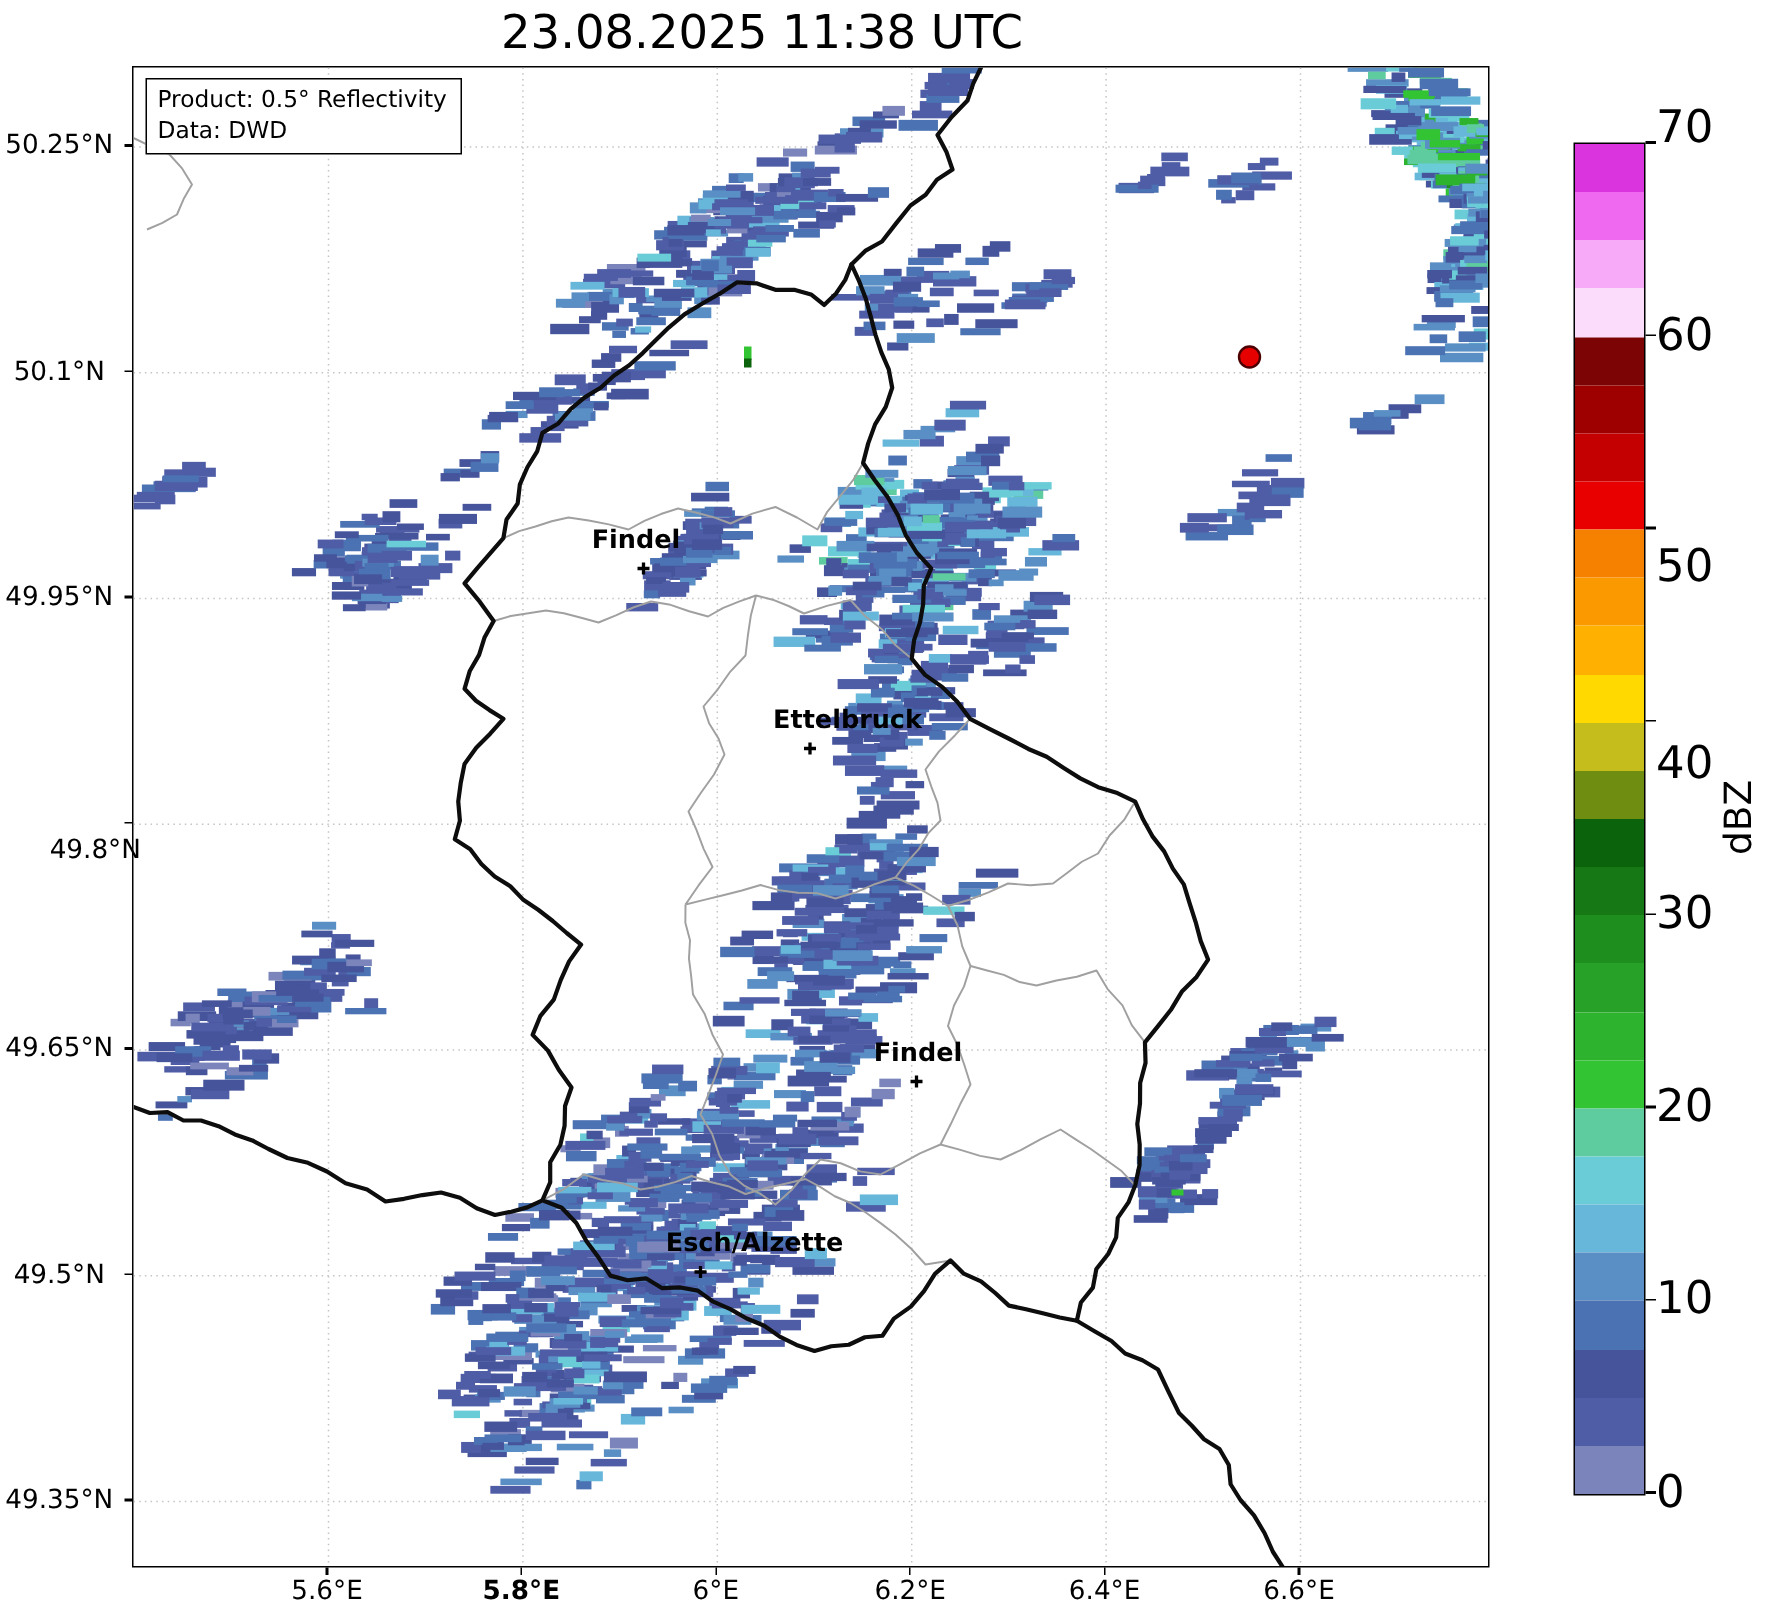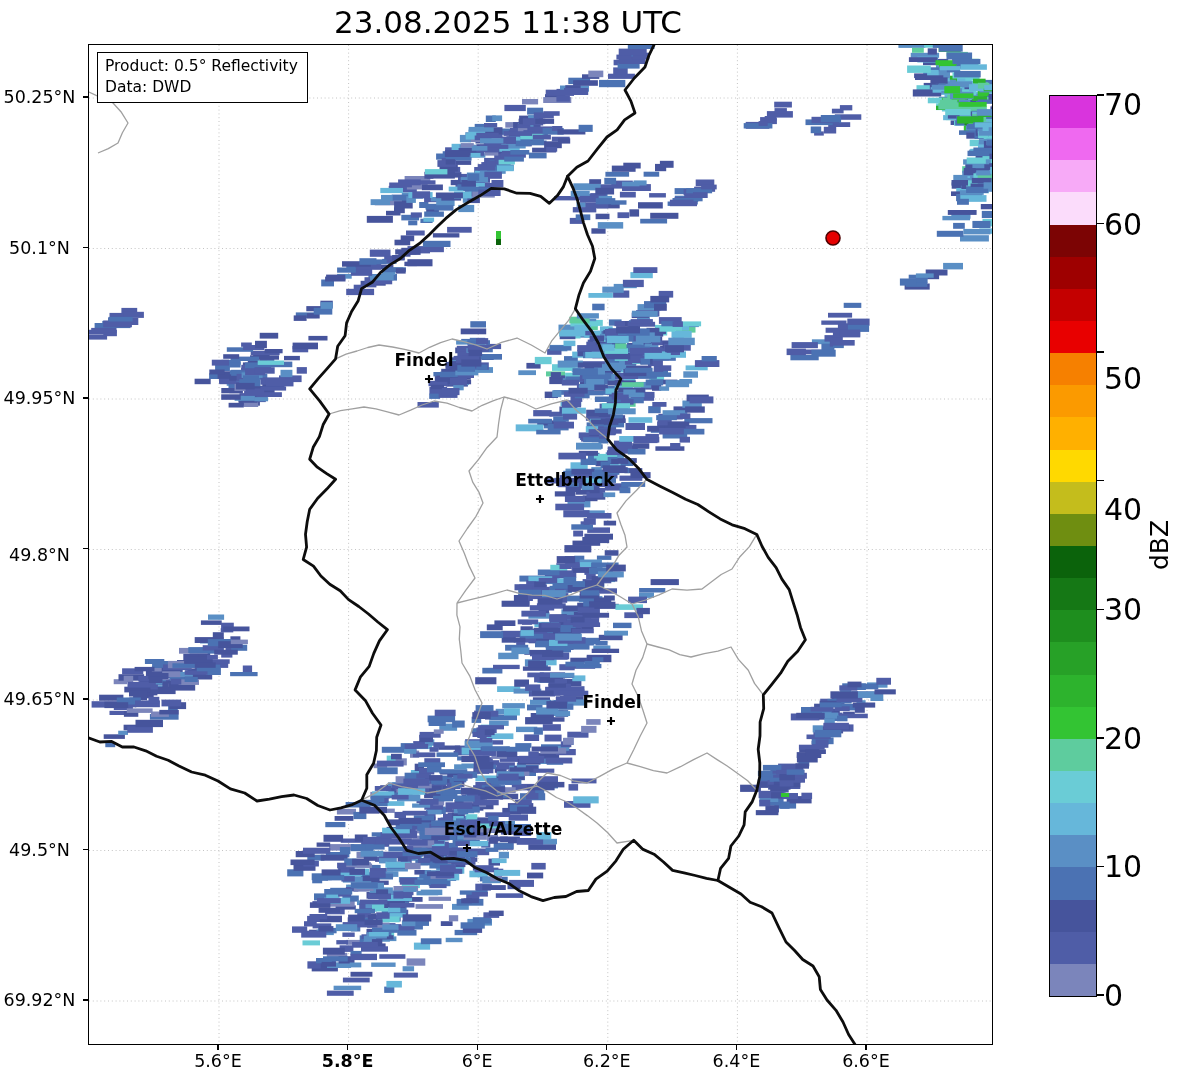--- a/index.html
+++ b/index.html
@@ -2448,27 +2448,27 @@
 <div class="city-label" style="left: 424px; top: 360px;">Findel</div>
     <div class="city-label" style="left: 565px; top: 480px;">Ettelbruck</div>
     <div class="city-label" style="left: 612px; top: 702px;">Findel</div>
     <div class="city-label" style="left: 503px; top: 829px;">Esch/Alzette</div>
     <div class="ytick-label" style="top: 97px;">50.25°N</div>
     <div class="tickmark" style="left: 83px; top: 96.3px; width: 5px; height: 1.4px;"></div>
     <div class="ytick-label" style="top: 247.5px;">50.1°N</div>
     <div class="tickmark" style="left: 83px; top: 246.8px; width: 5px; height: 1.4px;"></div>
     <div class="ytick-label" style="top: 398px;">49.95°N</div>
     <div class="tickmark" style="left: 83px; top: 397.3px; width: 5px; height: 1.4px;"></div>
-    <div class="ytick-label" style="top: 555px;">49.8°N</div>
+    <div class="ytick-label" style="top: 567px; margin-left: 24px;">49.8°N</div>
     <div class="tickmark" style="left: 83px; top: 547.8px; width: 5px; height: 1.4px;"></div>
     <div class="ytick-label" style="top: 699px;">49.65°N</div>
     <div class="tickmark" style="left: 83px; top: 698.3px; width: 5px; height: 1.4px;"></div>
     <div class="ytick-label" style="top: 849.5px;">49.5°N</div>
     <div class="tickmark" style="left: 83px; top: 848.8px; width: 5px; height: 1.4px;"></div>
-    <div class="ytick-label" style="top: 1000px;">69.92°N</div>
+    <div class="ytick-label" style="top: 1000px;">49.35°N</div>
     <div class="tickmark" style="left: 83px; top: 999.3px; width: 5px; height: 1.4px;"></div>
     <div class="xtick-label" style="left: 218px;">5.6°E</div>
     <div class="tickmark" style="left: 217.3px; top: 1045px; width: 1.4px; height: 5px;"></div>
     <div class="xtick-label" style="left: 347.6px; font-weight: bold;">5.8°E</div>
     <div class="tickmark" style="left: 346.9px; top: 1045px; width: 1.4px; height: 5px;"></div>
     <div class="xtick-label" style="left: 477.2px;">6°E</div>
     <div class="tickmark" style="left: 476.5px; top: 1045px; width: 1.4px; height: 5px;"></div>
     <div class="xtick-label" style="left: 606.8px;">6.2°E</div>
     <div class="tickmark" style="left: 606.1px; top: 1045px; width: 1.4px; height: 5px;"></div>
     <div class="xtick-label" style="left: 736.4px;">6.4°E</div>
@@ -2483,14 +2483,14 @@
     <div class="cbar-ticklabel" style="top: 737.857px;">20</div>
     <div class="tickmark" style="left: 1097px; top: 608.586px; width: 7px; height: 1.4px;"></div>
     <div class="cbar-ticklabel" style="top: 609.286px;">30</div>
     <div class="tickmark" style="left: 1097px; top: 480.014px; width: 7px; height: 1.4px;"></div>
     <div class="cbar-ticklabel" style="top: 509px;">40</div>
     <div class="tickmark" style="left: 1097px; top: 351.443px; width: 7px; height: 1.4px;"></div>
     <div class="cbar-ticklabel" style="top: 352.143px; margin-top: 26px;">50</div>
     <div class="tickmark" style="left: 1097px; top: 222.871px; width: 7px; height: 1.4px;"></div>
     <div class="cbar-ticklabel" style="top: 223.571px;">60</div>
     <div class="tickmark" style="left: 1097px; top: 94.3px; width: 7px; height: 1.4px;"></div>
-    <div class="cbar-ticklabel" style="top: 104px;">70</div>
+    <div class="cbar-ticklabel" style="top: 85px;">70</div>
   </div>
 
 </body></html>

